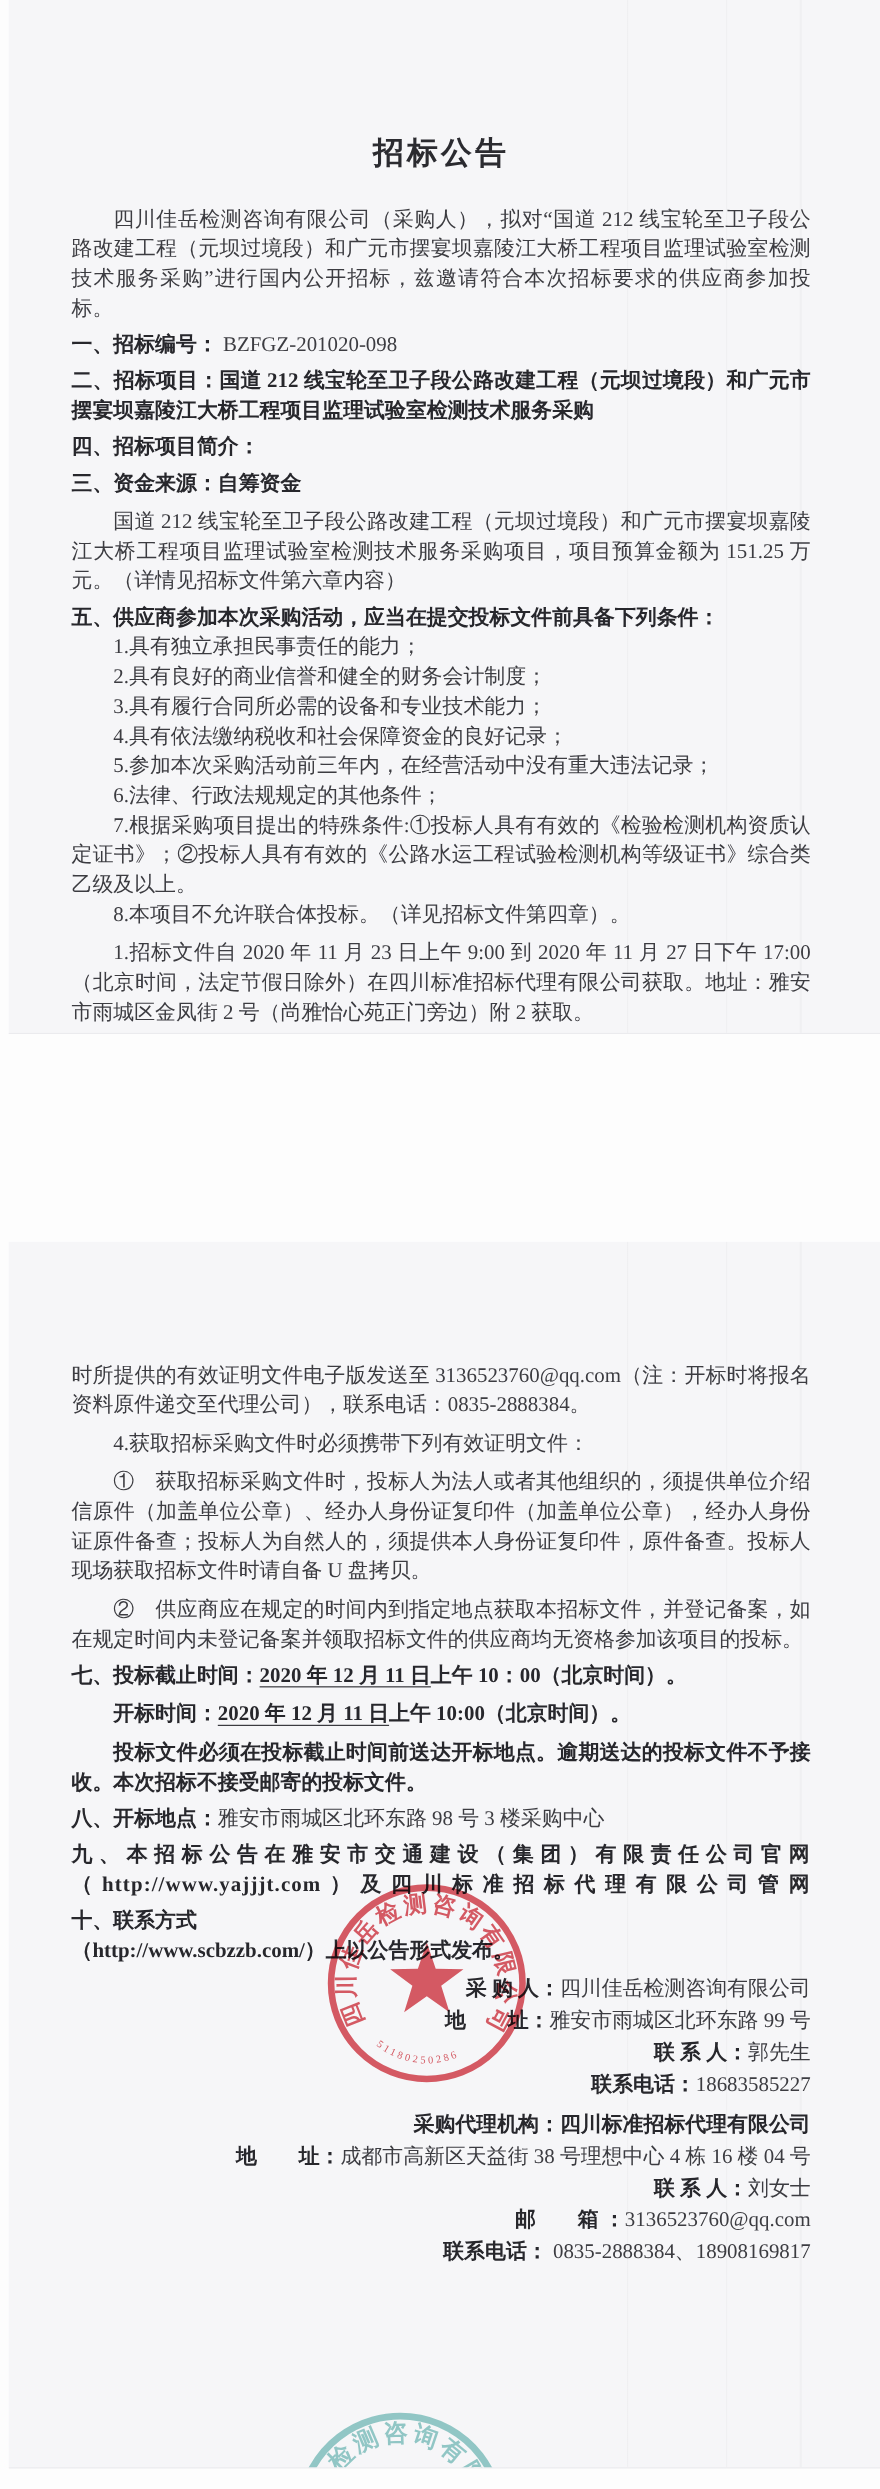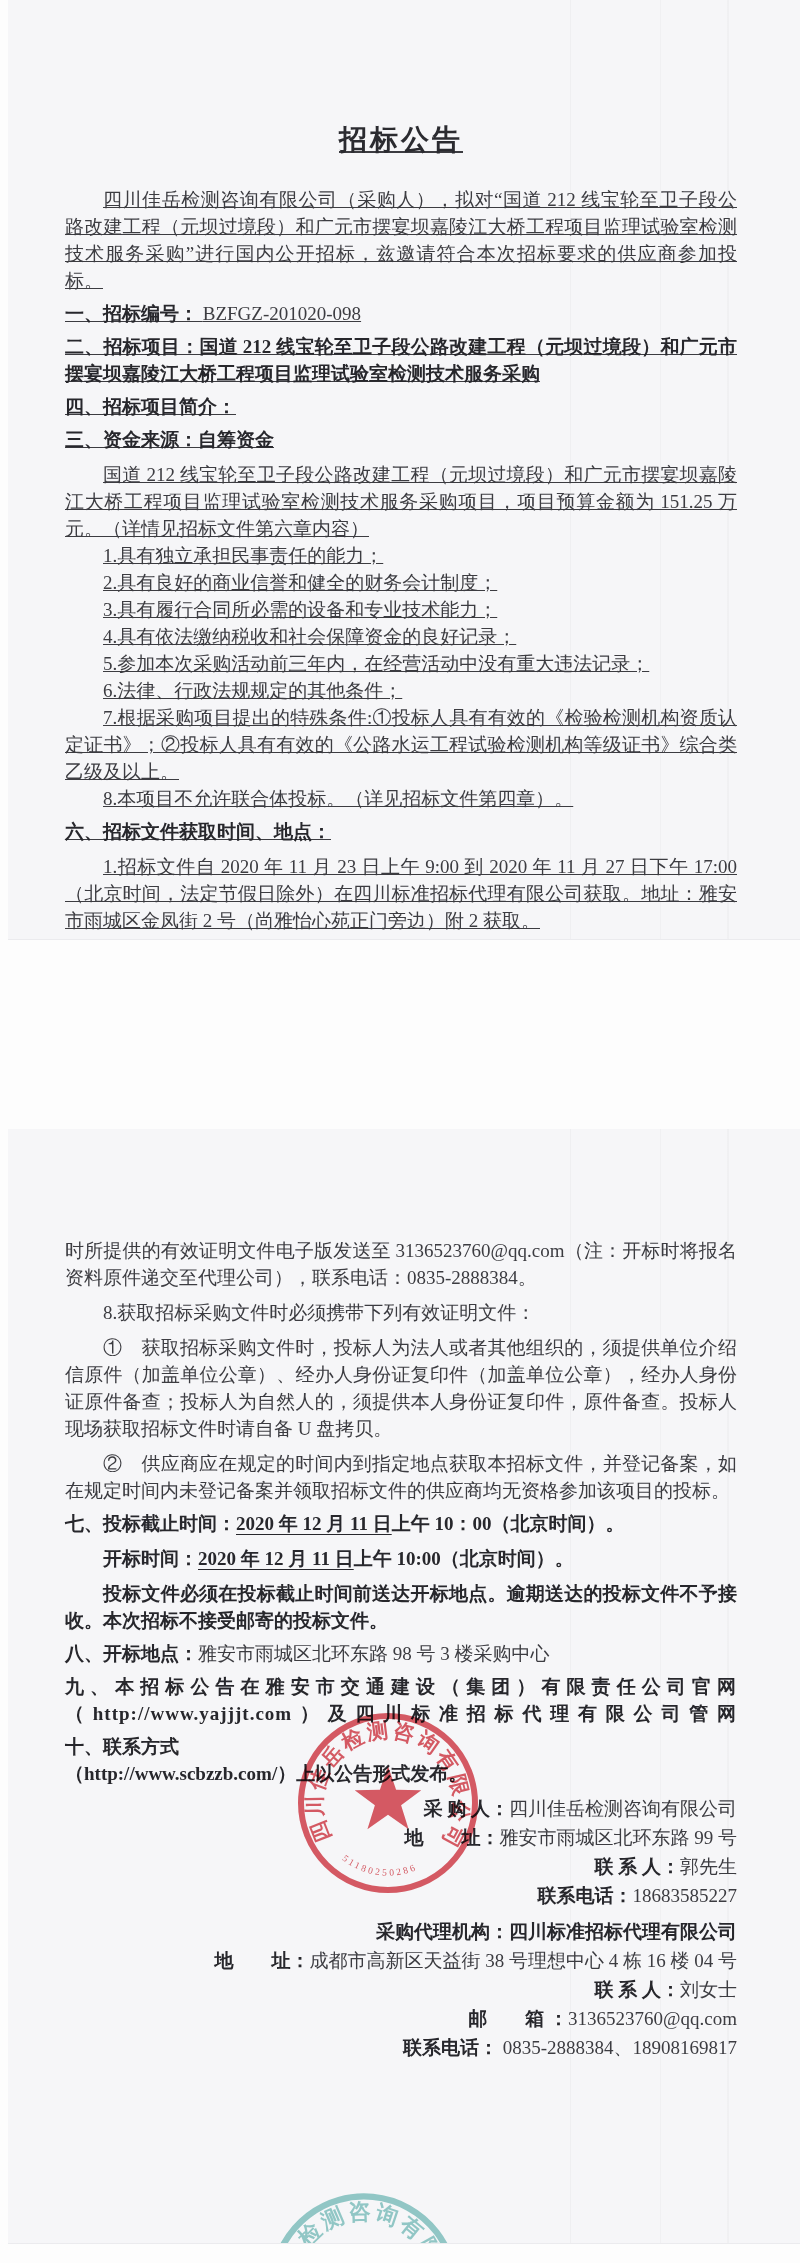--- a/index.html
+++ b/index.html
@@ -14,21 +14,21 @@
     box-sizing:border-box;padding:0 63px 0 57px;overflow:hidden;
     border-bottom:1px solid #ebebee;
     background-image:
       linear-gradient(to right, rgba(0,0,0,.028), rgba(0,0,0,.028)),
       linear-gradient(to right, rgba(0,0,0,.022), rgba(0,0,0,.022)),
       linear-gradient(to right, rgba(0,0,0,.025), rgba(0,0,0,.025));
     background-size:1px 100%,1px 100%,2px 100%;
     background-position:562px 0,652px 0,719px 0;
     background-repeat:no-repeat;
   }
-  #page1{top:0;height:940px;text-decoration:underline;}
+  #page1{top:0;height:940px;}
   #page2{top:1129px;height:1115px;}
   .blk{margin:0;font-size:19px;line-height:27px;text-align:justify;}
   .doc-title{margin-top:122px;font-size:28px;line-height:36px;font-weight:bold;
     text-align:center;letter-spacing:3px;color:#2b2b30;}
   .m-title{margin-top:28px;}
   .indent{text-indent:2em;}
   .li{text-indent:2em;}
   .g{margin-top:8px;}
   .sec{margin-top:6px;}
   .b{font-weight:bold;color:#27272c;}
@@ -52,38 +52,38 @@
 
 <div class="page" id="page1">
   <div>
       <p class="blk doc-title"><span>招标公告</span></p>
       <p class="blk para indent m-title"><span>四川佳岳检测咨询有限公司（采购人），拟对“国道 212 线宝轮至卫子段公路改建工程（元坝过境段）和广元市摆宴坝嘉陵江大桥工程项目监理试验室检测技术服务采购”进行国内公开招标，兹邀请符合本次招标要求的供应商参加投标。</span></p>
       <p class="blk blk sec"><span class="b">一、招标编号： </span><span>BZFGZ-201020-098</span></p>
       <p class="blk blk sec"><span class="b">二、招标项目：国道 212 线宝轮至卫子段公路改建工程（元坝过境段）和广元市摆宴坝嘉陵江大桥工程项目监理试验室检测技术服务采购</span></p>
       <p class="blk blk sec"><span class="b">四、招标项目简介：</span></p>
       <p class="blk blk sec"><span class="b">三、资金来源：自筹资金</span></p>
       <p class="blk blk indent g"><span>国道 212 线宝轮至卫子段公路改建工程（元坝过境段）和广元市摆宴坝嘉陵江大桥工程项目监理试验室检测技术服务采购项目，项目预算金额为 151.25 万元。（详情见招标文件第六章内容）</span></p>
+      <p class="blk blk sec"><span class="b">五、供应商参加本次采购活动，应当在提交投标文件前具备下列条件：</span></p>
       <p class="blk blk li"><span>1.具有独立承担民事责任的能力；</span></p>
       <p class="blk blk li"><span>2.具有良好的商业信誉和健全的财务会计制度；</span></p>
       <p class="blk blk li"><span>3.具有履行合同所必需的设备和专业技术能力；</span></p>
       <p class="blk blk li"><span>4.具有依法缴纳税收和社会保障资金的良好记录；</span></p>
       <p class="blk blk li"><span>5.参加本次采购活动前三年内，在经营活动中没有重大违法记录；</span></p>
       <p class="blk blk li"><span>6.法律、行政法规规定的其他条件；</span></p>
       <p class="blk blk li"><span>7.根据采购项目提出的特殊条件:①投标人具有有效的《检验检测机构资质认定证书》；②投标人具有有效的《公路水运工程试验检测机构等级证书》综合类乙级及以上。</span></p>
       <p class="blk blk li"><span>8.本项目不允许联合体投标。（详见招标文件第四章）。</span></p>
-      <p class="blk blk sec"><span class="b">六、招标文件获取时间、地点：</span></p>
       <p class="blk blk indent g"><span>1.招标文件自 2020 年 11 月 23 日上午 9:00 到 2020 年 11 月 27 日下午 17:00（北京时间，法定节假日除外）在四川标准招标代理有限公司获取。地址：雅安市雨城区金凤街 2 号（尚雅怡心苑正门旁边）附 2 获取。</span></p>
       <p class="blk blk indent g"><span>3.招标文件获取方式：现场获取或邮购，邮购联系方式：请将获取采购文件</span></p>
     </div>
 </div>
 
 <div class="page" id="page2">
   <div>
       <p class="blk blk p2start"><span>时所提供的有效证明文件电子版发送至 3136523760@qq.com（注：开标时将报名资料原件递交至代理公司），联系电话：0835-2888384。</span></p>
-      <p class="blk blk indent g"><span>8.获取招标采购文件时必须携带下列有效证明文件：</span></p>
+      <p class="blk blk indent g"><span>4.获取招标采购文件时必须携带下列有效证明文件：</span></p>
       <p class="blk blk indent g"><span>①　获取招标采购文件时，投标人为法人或者其他组织的，须提供单位介绍信原件（加盖单位公章）、经办人身份证复印件（加盖单位公章），经办人身份证原件备查；投标人为自然人的，须提供本人身份证复印件，原件备查。投标人现场获取招标文件时请自备 U 盘拷贝。</span></p>
       <p class="blk blk indent g"><span>②　供应商应在规定的时间内到指定地点获取本招标文件，并登记备案，如在规定时间内未登记备案并领取招标文件的供应商均无资格参加该项目的投标。</span></p>
       <p class="blk blk sec"><span class="b">七、投标截止时间：</span><span class="b u">2020 年 12 月 11 日</span><span class="b">上午 10：00（北京时间）。</span></p>
       <p class="blk blk indent g"><span class="b">开标时间：</span><span class="b u">2020 年 12 月 11 日</span><span class="b">上午 10:00（北京时间）。</span></p>
       <p class="blk blk indent g"><span class="b">投标文件必须在投标截止时间前送达开标地点。逾期送达的投标文件不予接收。本次招标不接受邮寄的投标文件。</span></p>
       <p class="blk blk sec"><span class="b">八、开标地点：</span><span>雅安市雨城区北环东路 98 号 3 楼采购中心</span></p>
       <p class="blk blk sec spread"><span class="b">九、本招标公告在雅安市交通建设（集团）有限责任公司官网</span></p>
       <p class="blk blk spread"><span class="b">（http://www.yajjjt.com）及四川标准招标代理有限公司管网</span></p>
       <p class="blk blk sec"><span class="b">十、联系方式</span></p>
       <p class="blk blk"><span class="b">（http://www.scbzzb.com/）上以公告形式发布。</span></p>

